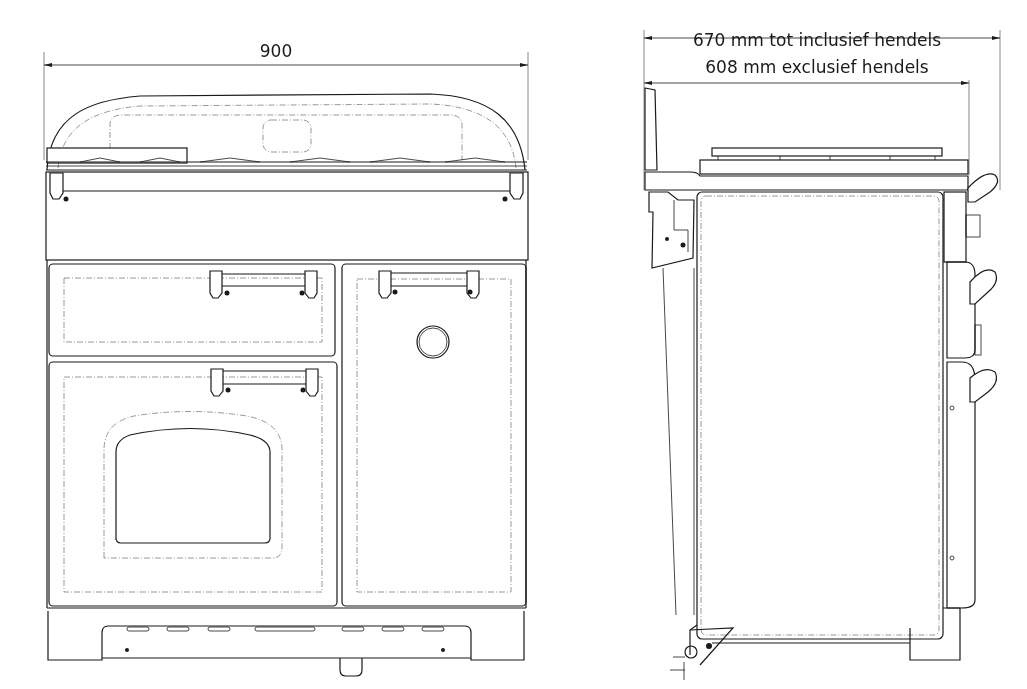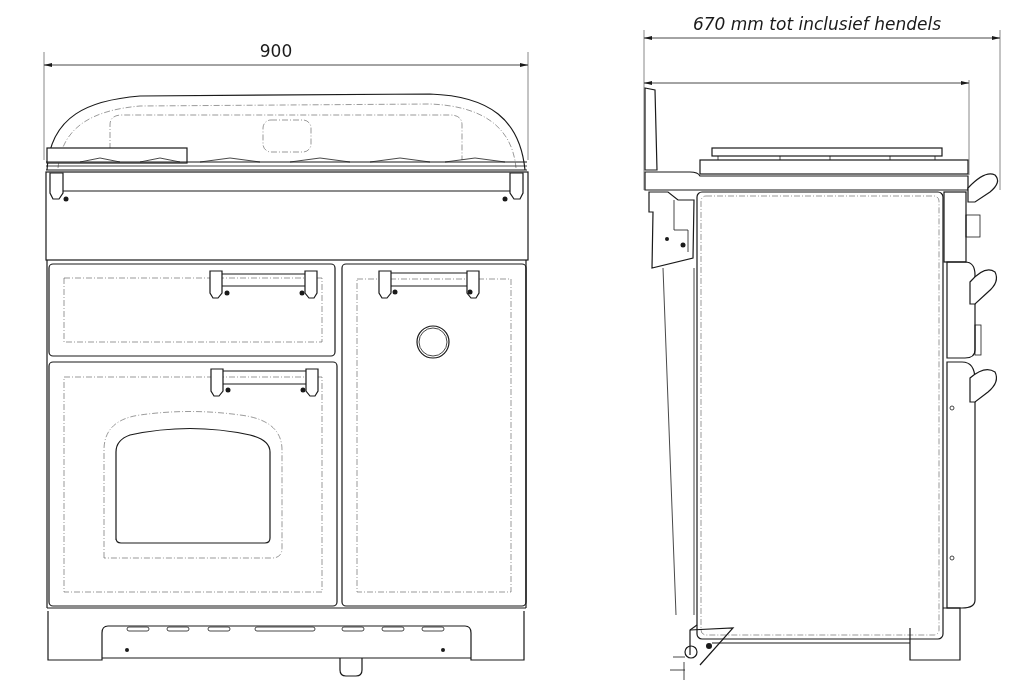--- a/index.html
+++ b/index.html
@@ -15,21 +15,22 @@
   .ext { stroke: #888; fill: none; stroke-width: 1; }
   .fillw { fill: #fff; stroke: #1a1a1a; stroke-width: 1.2; }
   .dot { fill: #1a1a1a; }
 </style>
 </head>
 <body>
 
 <div class="canvas">
 
   <div class="dim-label" style="left:276px; top:41px;">900</div>
-  <div class="dim-label" style="left:817px; top:14px;font-style:italic;">670 mm tot inclusief hendels</div>
+  <div class="dim-label" style="left:817px; top:30px;">670 mm tot inclusief hendels</div>
+  <div class="dim-label" style="left:817px; top:57px;">608 mm exclusief hendels</div>
 
   <svg width="1027" height="689" viewBox="0 0 1027 689">
 
     <g>
 
       <line class="ext" x1="44" y1="52" x2="44" y2="160"></line>
       <line class="ext" x1="528" y1="52" x2="528" y2="160"></line>
       <line class="th" x1="44" y1="65" x2="528" y2="65"></line>
       <path d="M44 65 l8 -2 v4 z M528 65 l-8 -2 v4 z" class="dot"></path>
 

